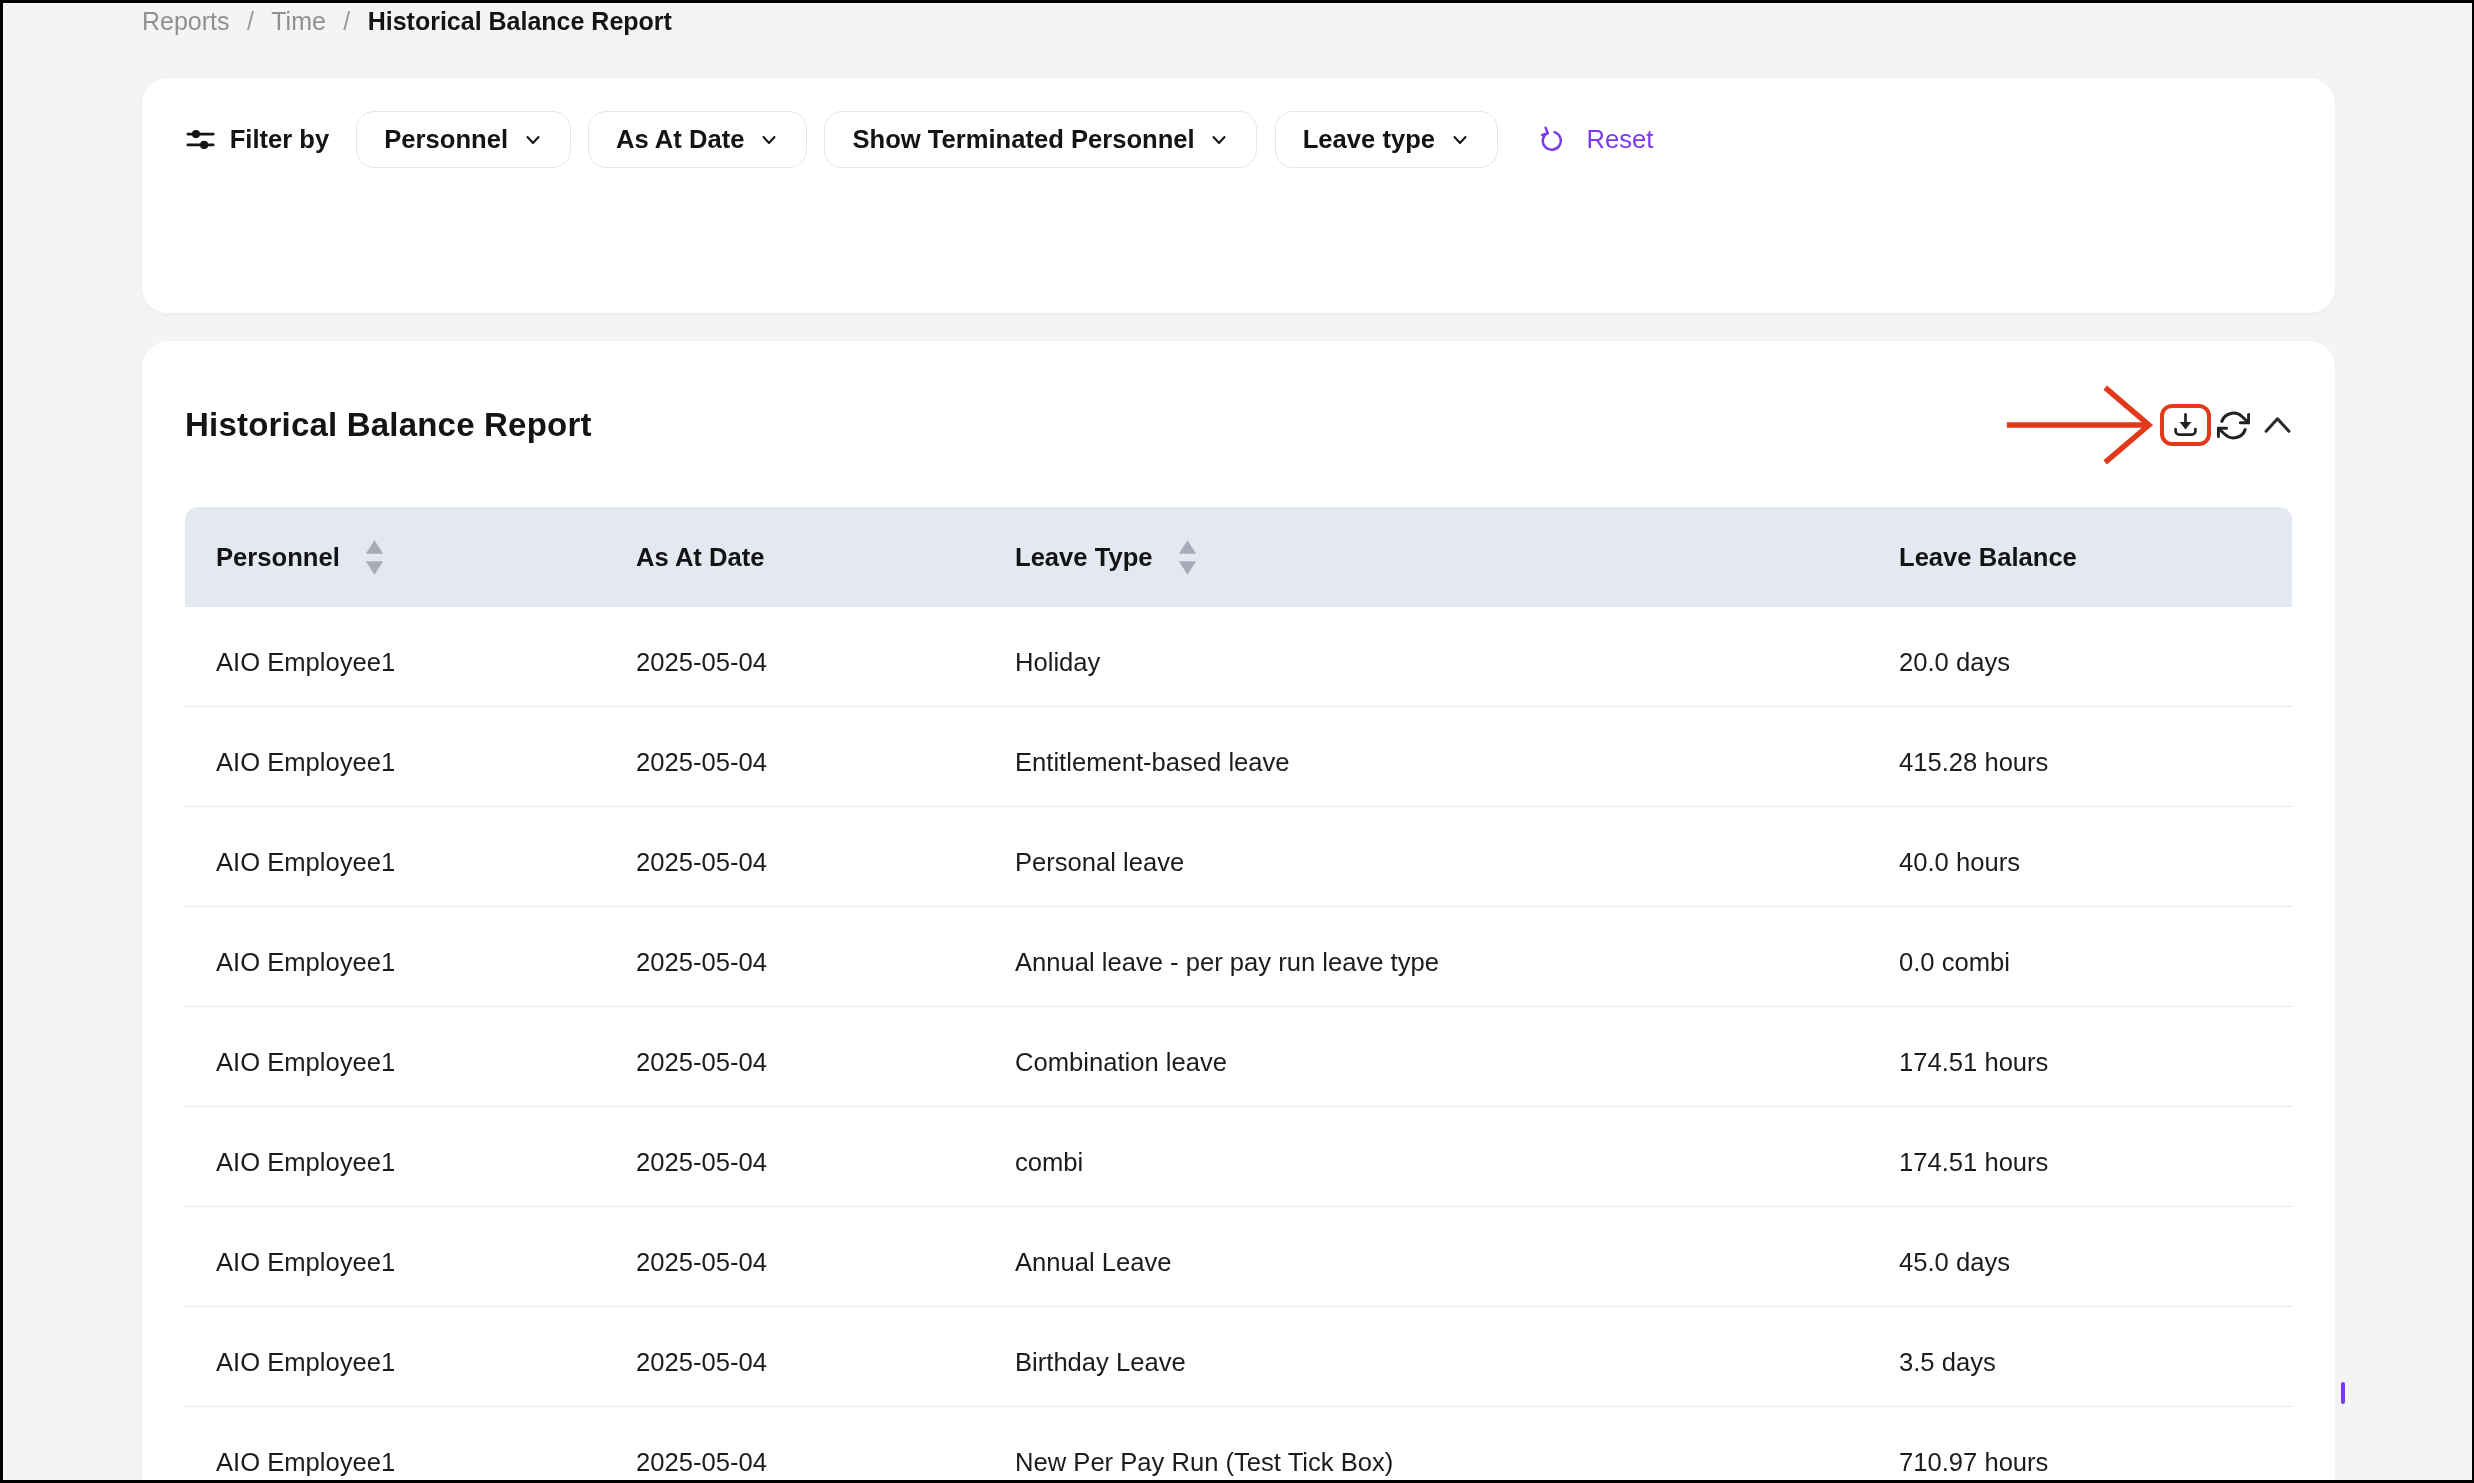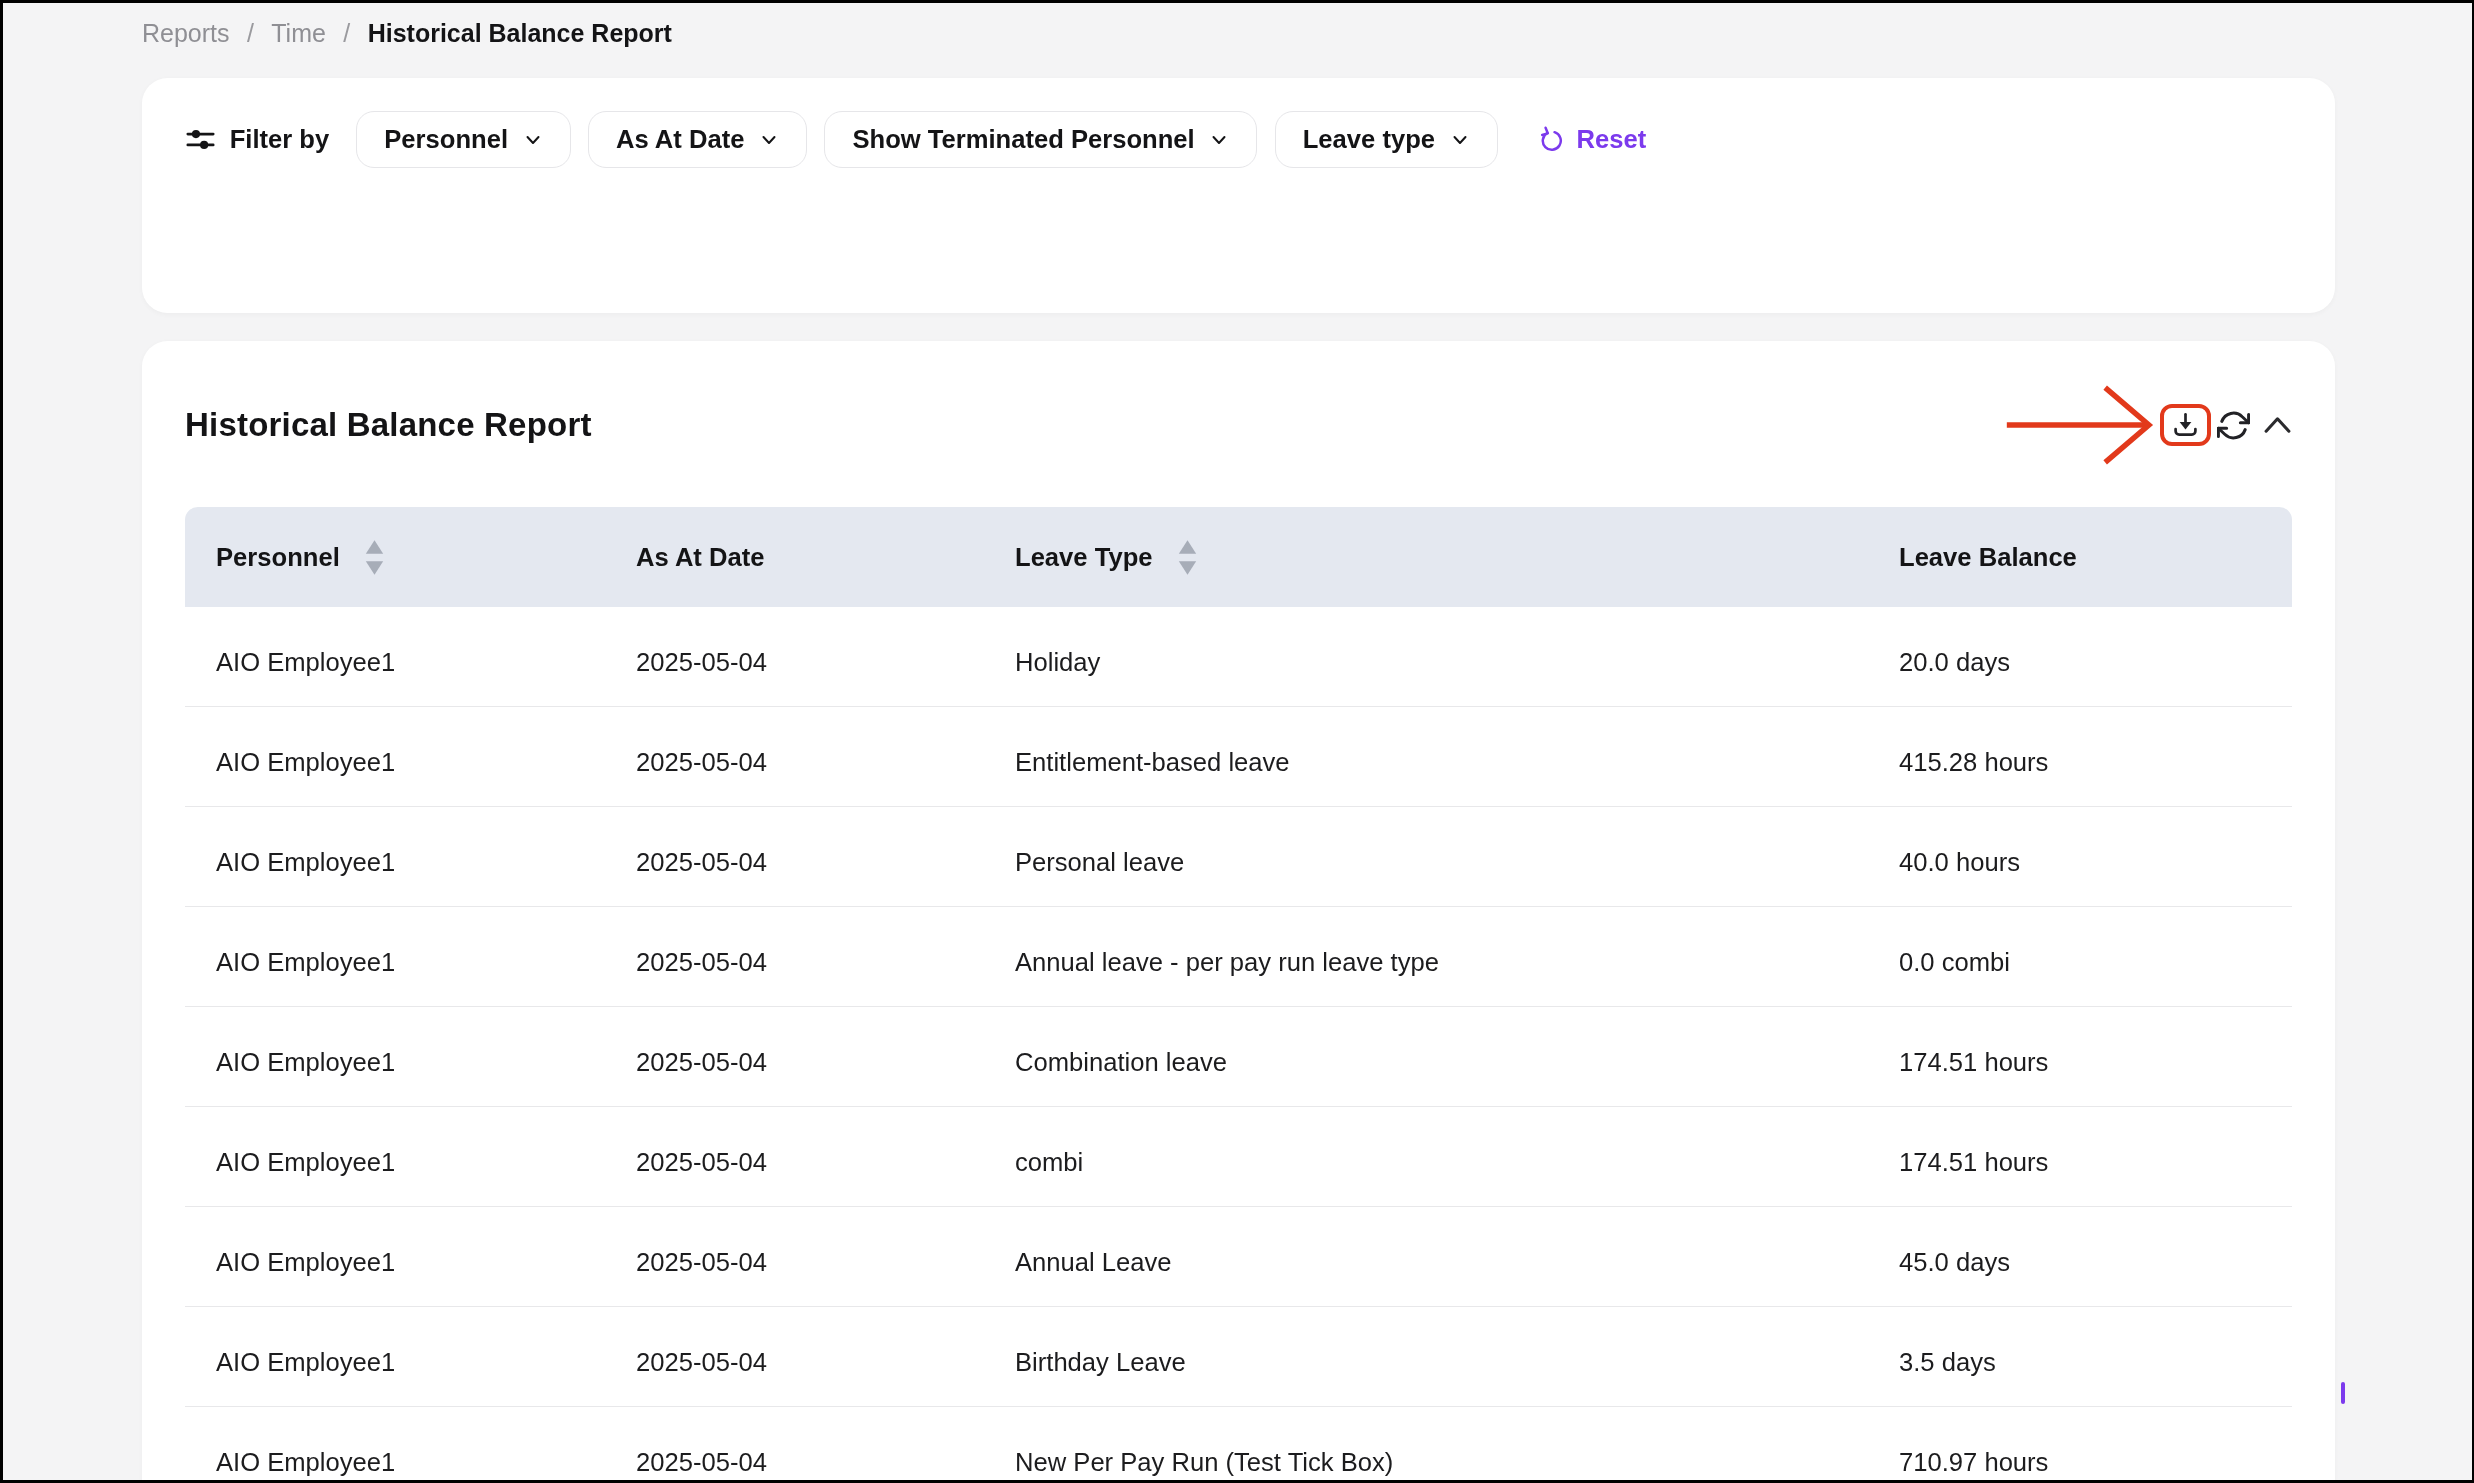--- a/index.html
+++ b/index.html
@@ -8,21 +8,21 @@
     font-family:"Liberation Sans","DejaVu Sans",sans-serif;
     background:#f4f4f5;
     position:relative;
     border:3.7px solid #000;
     overflow:hidden;
     color:#1a1a1c;
   }
 
   
   .breadcrumb {
-    position:absolute; left:139px; top:15px;
+    position:absolute; left:139px; top:3px;
     display:flex; align-items:center; gap:17.4px;
     font-size:25px; line-height:31px;
   }
   .bc-item { color:#8f8f94; }
   .bc-item.current { color:#141416; font-weight:700; }
   .bc-sep { color:#9a9a9e; font-size:25px; }
 
   
   .card {
     position:absolute; left:139px; width:2193px;
@@ -42,23 +42,23 @@
   .filter-by-label { font-size:25.6px; font-weight:700; color:#141416; }
   .filter-buttons { display:flex; align-items:center; gap:17.4px; }
   .chip {
     display:flex; align-items:center; gap:14.6px;
     height:57px; padding:0 27px;
     background:#fff; border:1.8px solid #e6e6e9; border-radius:18px;
     font-size:25.6px; font-weight:700; color:#141416;
     font-family:inherit; cursor:pointer; white-space:nowrap;
   }
   .reset-btn {
-    display:flex; align-items:center; gap:14px;
+    display:flex; align-items:center; gap:24px;
     margin-left:38px; background:none; border:none; cursor:pointer;
-    font-family:inherit; font-size:25.6px; font-weight:700; color:#7c3aed;
+    font-family:inherit; font-size:25.6px; font-weight:400; color:#7c3aed;
   }
 
   
   .report-head { padding-top:42px; display:flex; align-items:center; justify-content:space-between; }
   .toolbar { display:flex; align-items:center; }
   .dl-box {
     width:51px; height:42px; margin-left:1.8px;
     border:4.6px solid #e2391b; border-radius:12px;
     display:flex; align-items:center; justify-content:center;
     background:#fff; cursor:pointer;

